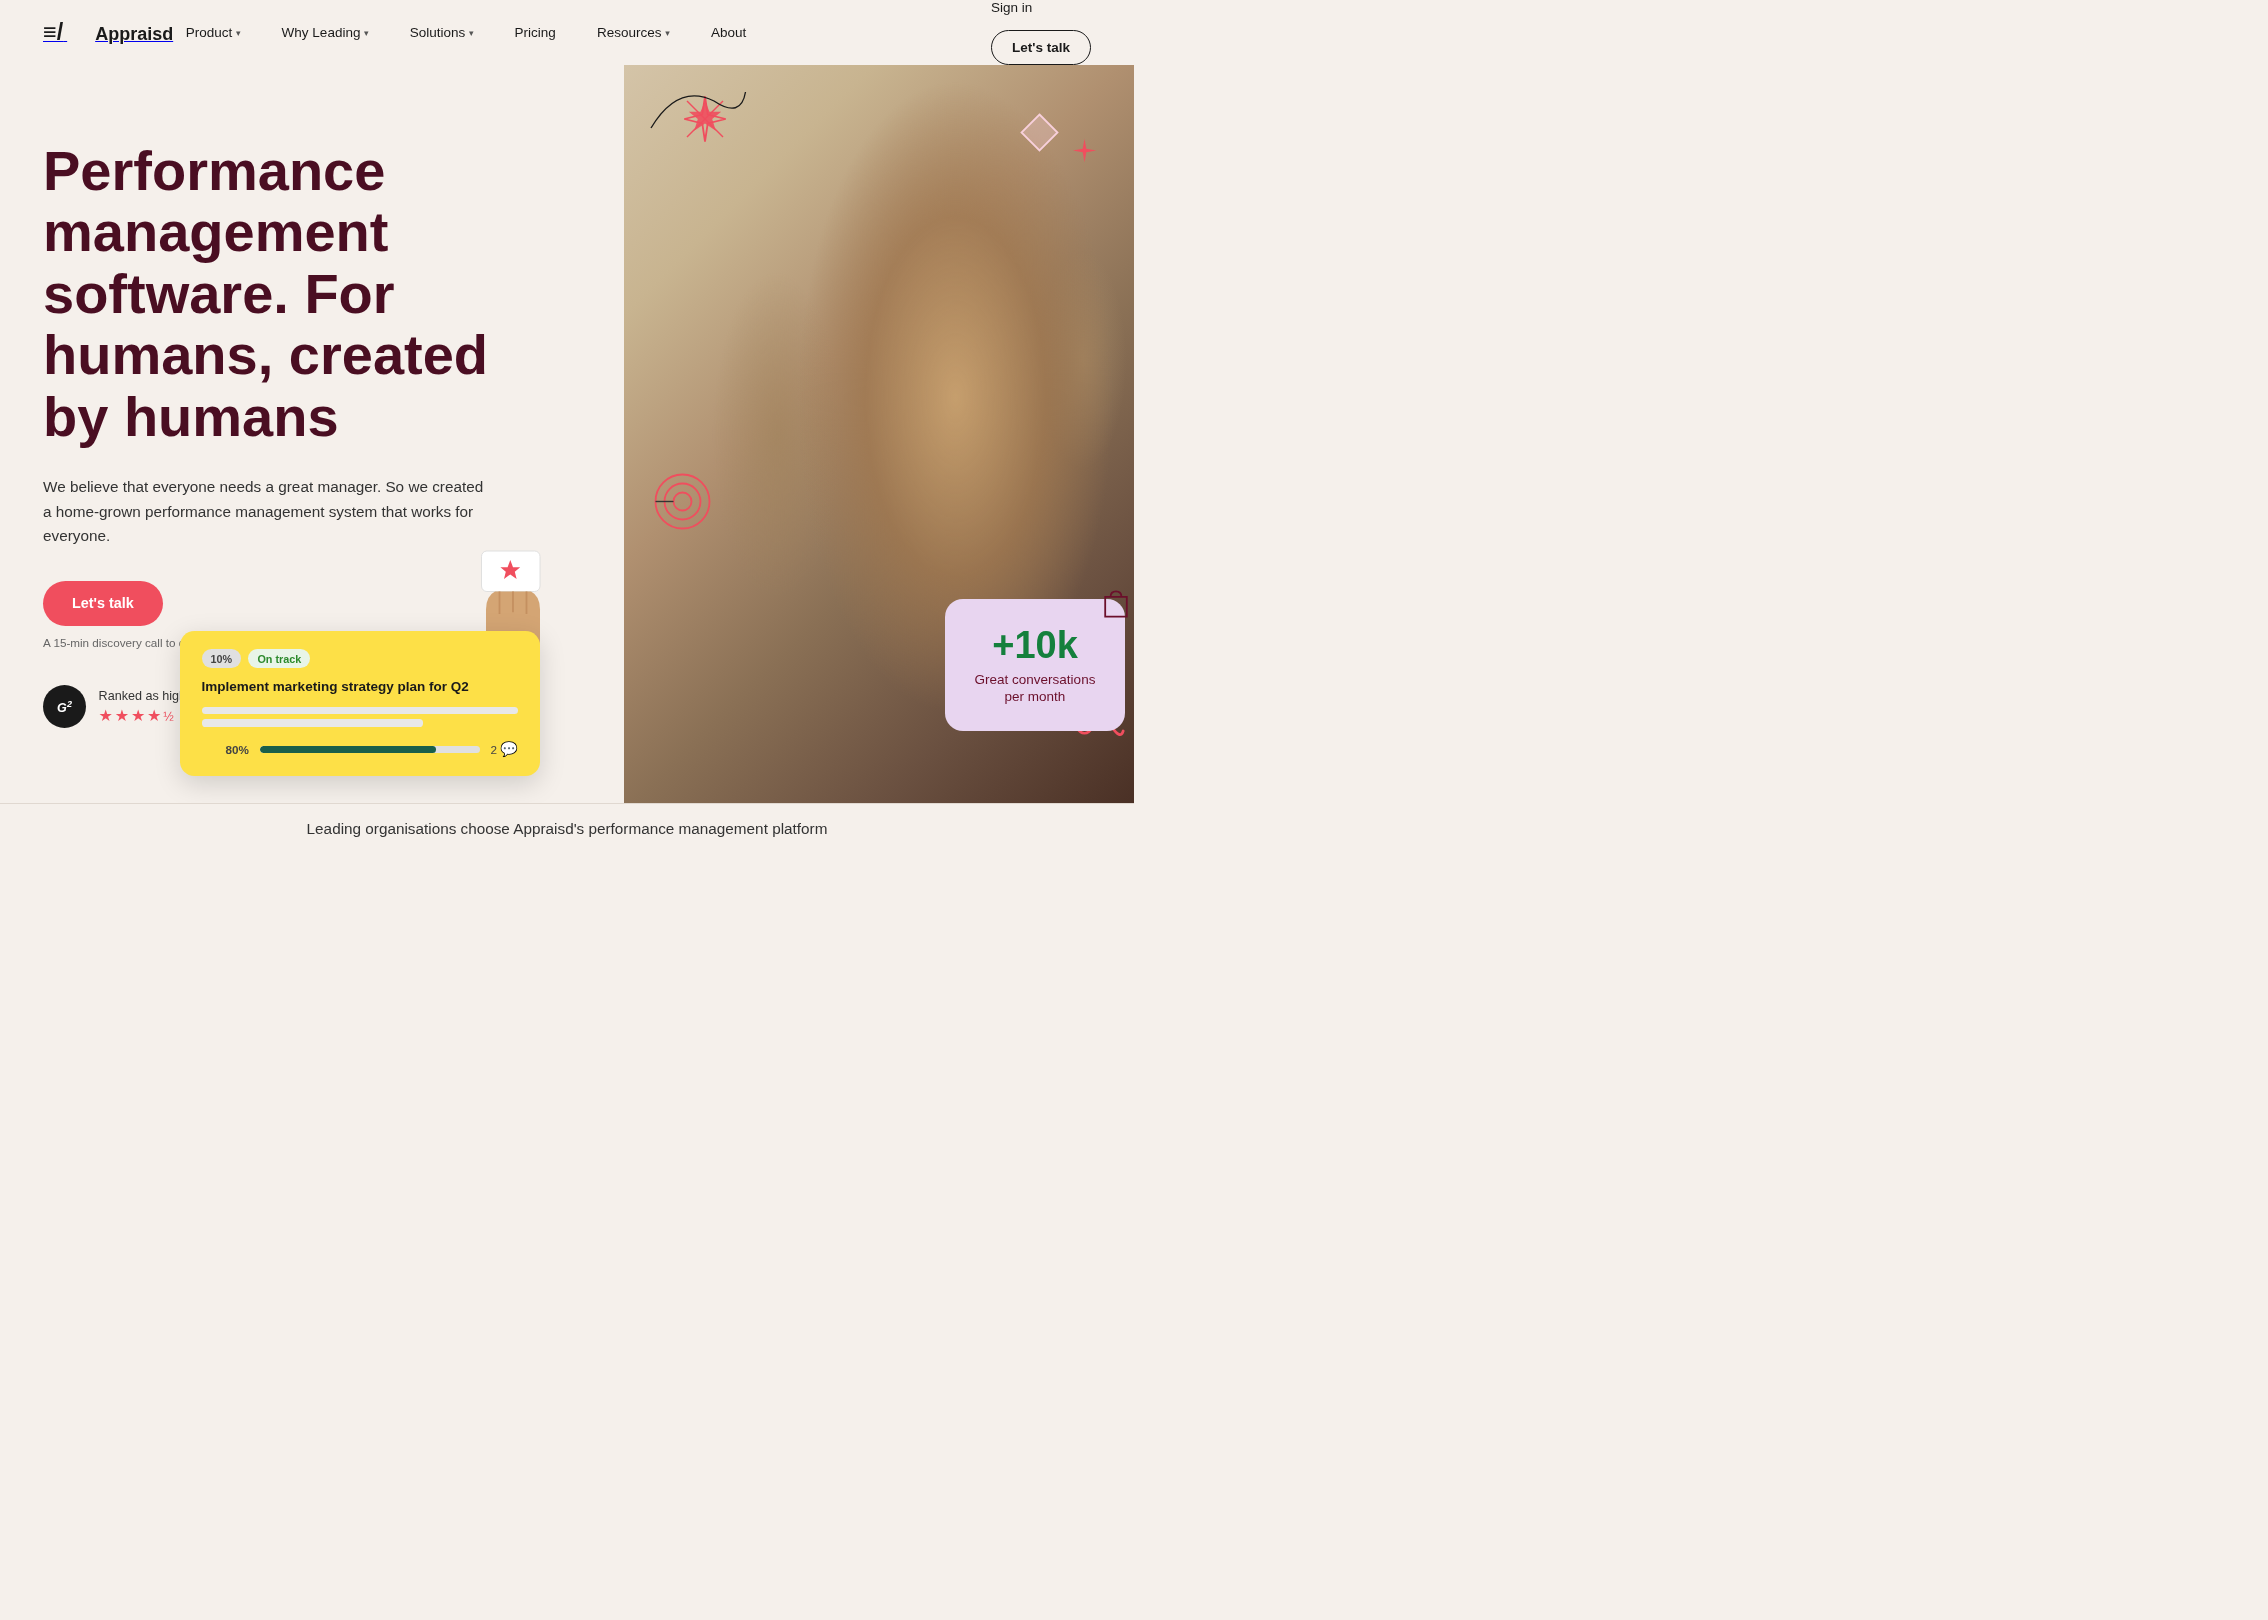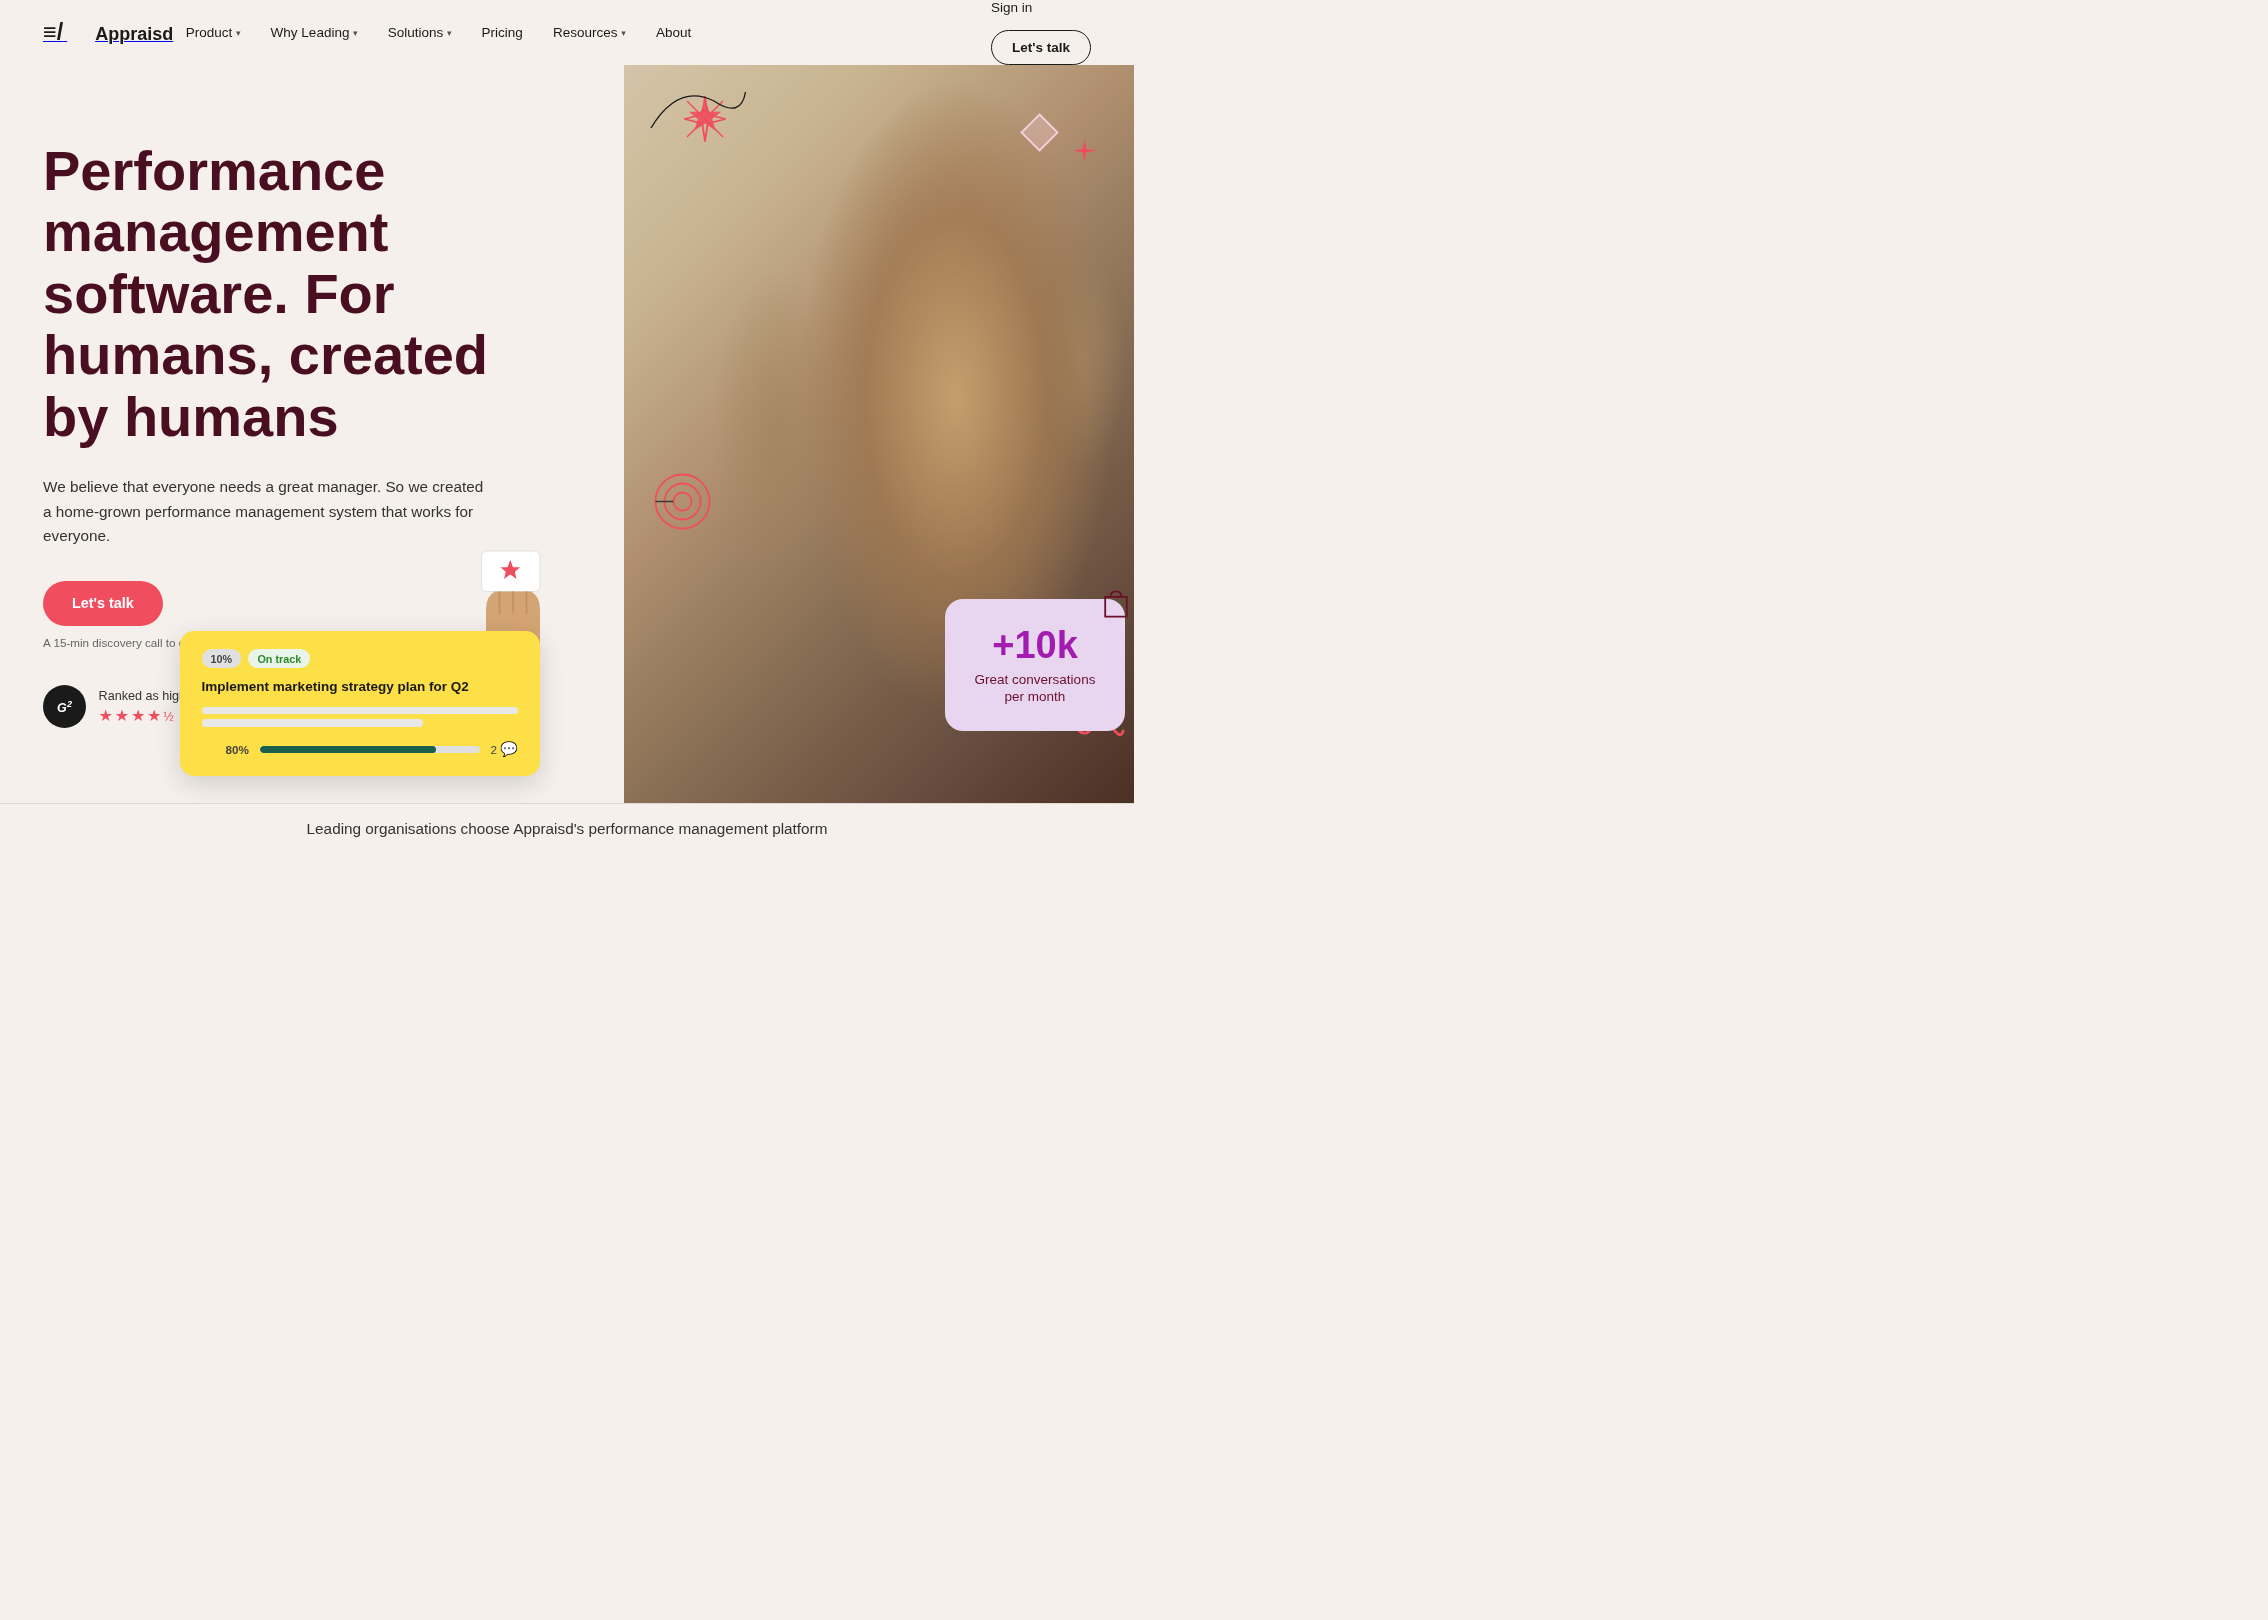--- a/index.html
+++ b/index.html
@@ -18,21 +18,21 @@
       padding: 0 43px;
       height: 65px;
       background: #f5f0eb;
       position: relative;
       z-index: 10;
     }
 
     .nav-links {
       display: flex;
       align-items: flex-start;
-      gap: 5px;
+      gap: 16px;
       flex: 1;
     }
 
     .nav-item {
       display: flex;
       align-items: center;
       gap: 3.6px;
       padding: 7.2px 12.6px;
       font-size: 13.5px;
       color: #1a1a1a;
@@ -180,21 +180,21 @@
       border-radius: 18px;
       padding: 25px 29px;
       text-align: center;
       width: 180px;
       z-index: 5;
     }
 
     .stats-number {
       font-size: 38px;
       font-weight: 900;
-      color: #a21caf;
+      color: #15803d;
       margin-bottom: 3.6px;
     }
 
     .stats-label {
       font-size: 13.5px;
       color: #6b0f2b;
       font-weight: 500;
       line-height: 1.3;
     }
 

